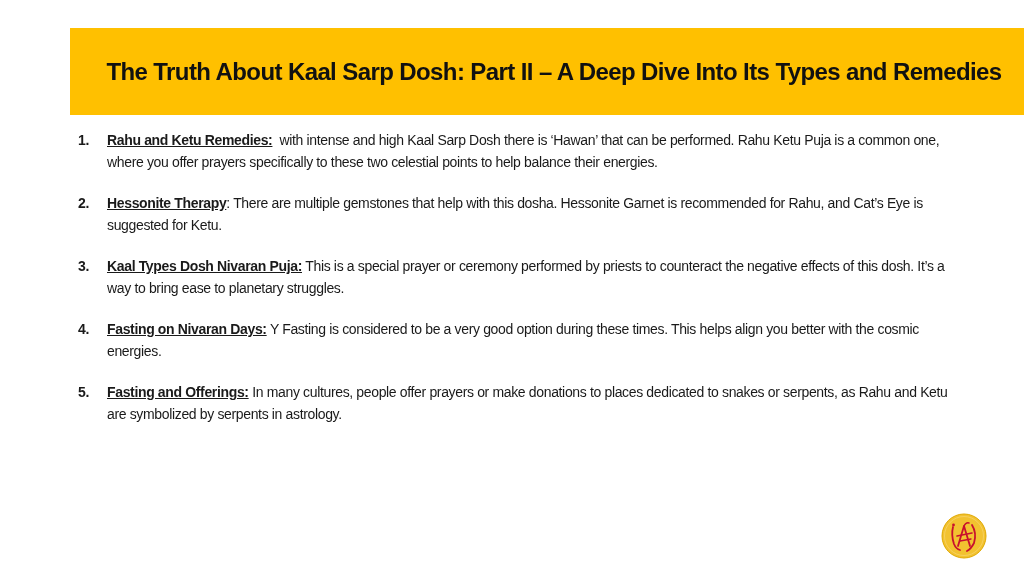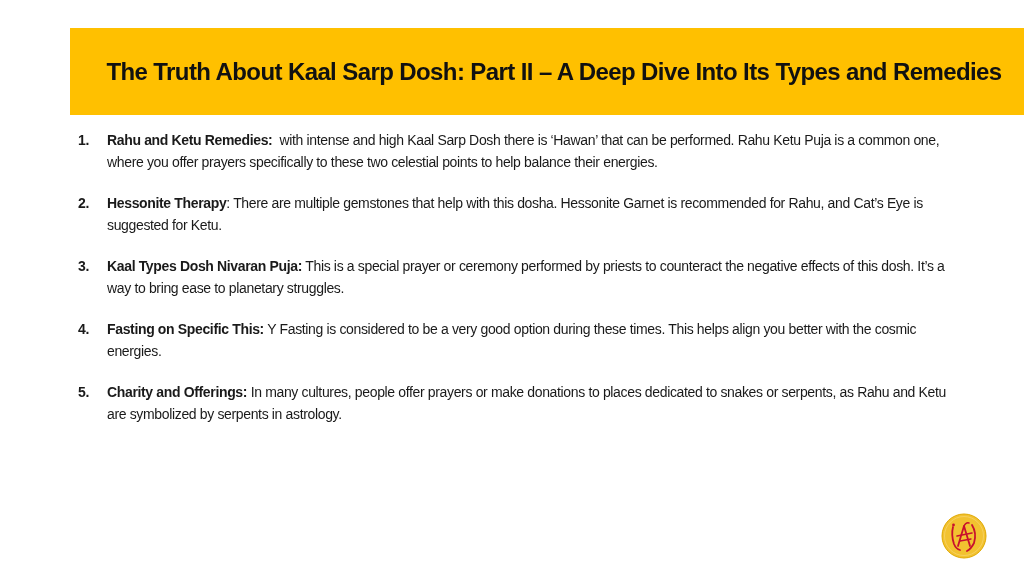--- a/index.html
+++ b/index.html
@@ -57,20 +57,21 @@
     .remedy-number {
       width: 29px;
       flex: 0 0 29px;
       font-weight: bold;
     }
     .remedy-body {
       flex: 1;
     }
     .remedy-heading {
       font-weight: bold;
+      text-decoration: underline;
     }
     .logo {
       position: absolute;
       left: 941px;
       top: 513px;
       width: 46px;
       height: 46px;
     }
   </style>
 </head>
@@ -88,25 +89,25 @@
   <li class="remedy-item">
     <span class="remedy-number">2.</span>
     <span class="remedy-body"><span class="remedy-heading">Hessonite Therapy</span><span>: There are multiple gemstones that help with this dosha. Hessonite Garnet is recommended for Rahu, and Cat’s Eye is suggested for Ketu.</span></span>
   </li>
   <li class="remedy-item">
     <span class="remedy-number">3.</span>
     <span class="remedy-body"><span class="remedy-heading">Kaal Types Dosh Nivaran Puja:</span><span> This is a special prayer or ceremony performed by priests to counteract the negative effects of this dosh. It’s a way to bring ease to planetary struggles.</span></span>
   </li>
   <li class="remedy-item">
     <span class="remedy-number">4.</span>
-    <span class="remedy-body"><span class="remedy-heading">Fasting on Specific This:</span><span> Y Fasting is considered to be a very good option during these times. This helps align you better with the cosmic energies.</span></span>
+    <span class="remedy-body"><span class="remedy-heading">Fasting on Nivaran Days:</span><span> Y Fasting is considered to be a very good option during these times. This helps align you better with the cosmic energies.</span></span>
   </li>
   <li class="remedy-item">
     <span class="remedy-number">5.</span>
-    <span class="remedy-body"><span class="remedy-heading">Charity and Offerings:</span><span> In many cultures, people offer prayers or make donations to places dedicated to snakes or serpents, as Rahu and Ketu are symbolized by serpents in astrology.</span></span>
+    <span class="remedy-body"><span class="remedy-heading">Fasting and Offerings:</span><span> In many cultures, people offer prayers or make donations to places dedicated to snakes or serpents, as Rahu and Ketu are symbolized by serpents in astrology.</span></span>
   </li>
 </ol>
 
 <div class="logo">
   <svg width="46" height="46" viewBox="0 0 46 46" xmlns="http://www.w3.org/2000/svg">
     <circle cx="23" cy="23" r="22" fill="#F2C230" stroke="#E0A800" stroke-width="1"></circle>
     <circle cx="23" cy="23" r="19.5" fill="none" stroke="#F7D36A" stroke-width="0.8"></circle>
 
     <path d="M12 14 Q10 22 13 31 Q15 36 19 37" fill="none" stroke="#C8102E" stroke-width="1.8" stroke-linecap="round"></path>
     <circle cx="12.5" cy="12" r="1.4" fill="#C8102E"></circle>

